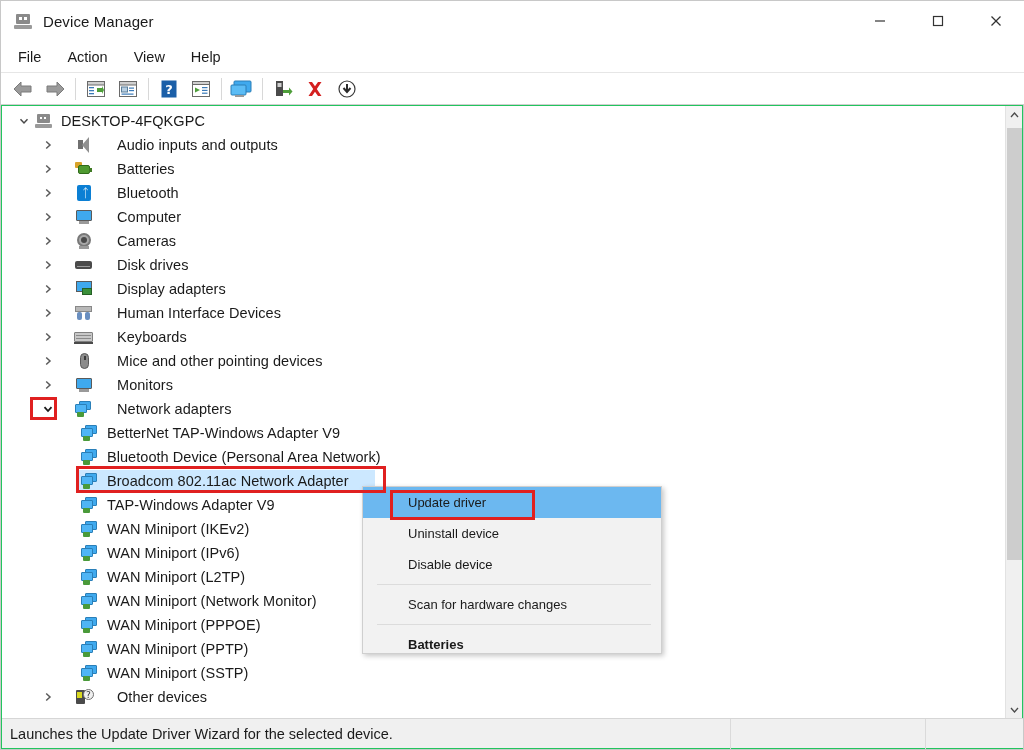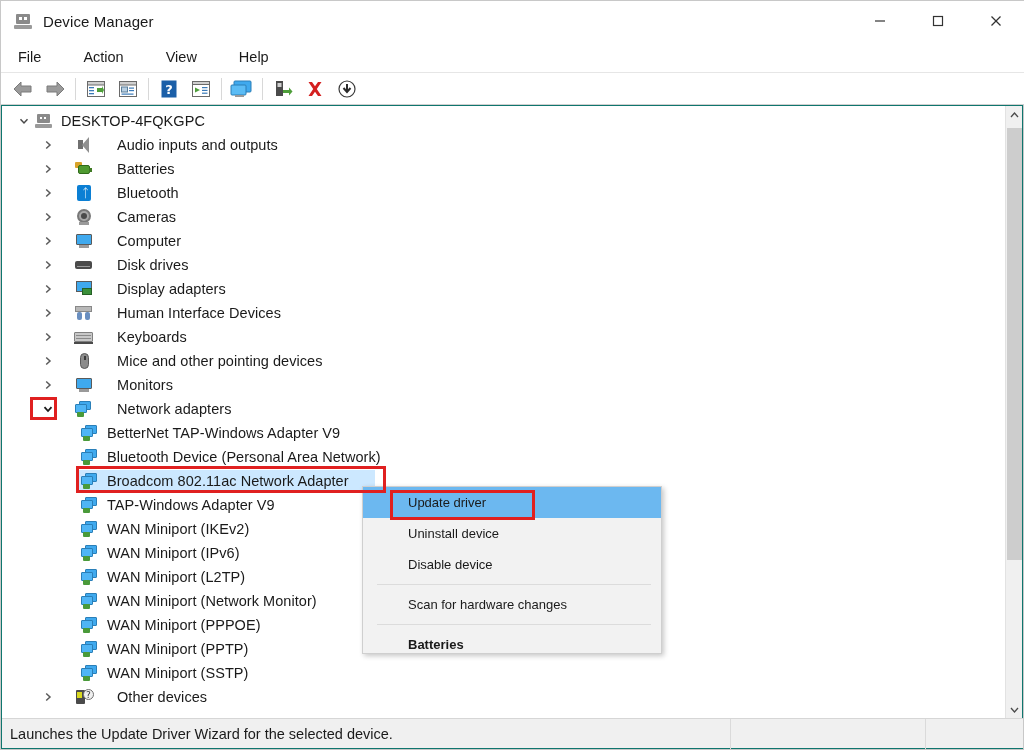--- a/index.html
+++ b/index.html
@@ -5,21 +5,21 @@
   * { box-sizing: border-box; margin: 0; padding: 0; }
   html, body {
     width: 1024px; height: 750px;
     font-family: "Liberation Sans", sans-serif;
     background: #ffffff;
     overflow: hidden;
   }
   .window {
     position: relative;
     width: 1024px; height: 750px;
-    background: #0f766e;
+    background: #22c55e;
     border: 1px solid #c8c8c8;
   }
 
   
   .titlebar {
     position: absolute; left: 0; top: 0;
     width: 1024px; height: 40px;
     background: #ffffff;
     display: flex; align-items: center;
   }
@@ -56,21 +56,20 @@
   }
   .win-btn svg { display: block; }
 
   
   .menubar {
     position: absolute; left: 0; top: 40px;
     width: 1024px; height: 32px;
     background: #ffffff;
     display: flex; align-items: center;
     border-bottom: 1px solid #e6e6e6;
-    gap: 16px;
   }
   .menu-item {
     padding: 0 13px; height: 32px; line-height: 32px;
     font-size: 14.5px; color: #1a1a1a;
   }
   .menu-item:first-child { margin-left: 4px; }
 
   
   .toolbar {
     position: absolute; left: 0; top: 72px;
@@ -413,39 +412,39 @@
           </div>
         <div class="node-label">Bluetooth</div>
       </div>
 
       <div class="node lvl1">
         <div class="chev">
             <svg width="10" height="10" viewBox="0 0 10 10">
               <path d="M3.2 1.5 L7 5 L3.2 8.5" stroke="#5a5a5a" stroke-width="1.5" fill="none"></path>
             </svg>
           </div>
+        <div class="node-icon ico-mon">
+            <div class="scr"></div>
+            <div class="st"></div>
+          </div>
+        <div class="node-label">Computer</div>
+      </div>
+
+      <div class="node lvl1">
+        <div class="chev">
+            <svg width="10" height="10" viewBox="0 0 10 10">
+              <path d="M3.2 1.5 L7 5 L3.2 8.5" stroke="#5a5a5a" stroke-width="1.5" fill="none"></path>
+            </svg>
+          </div>
         <div class="node-icon ico-cam">
             <div class="o"></div>
             <div class="i"></div>
             <div class="st"></div>
           </div>
         <div class="node-label">Cameras</div>
-      </div>
-
-      <div class="node lvl1">
-        <div class="chev">
-            <svg width="10" height="10" viewBox="0 0 10 10">
-              <path d="M3.2 1.5 L7 5 L3.2 8.5" stroke="#5a5a5a" stroke-width="1.5" fill="none"></path>
-            </svg>
-          </div>
-        <div class="node-icon ico-mon">
-            <div class="scr"></div>
-            <div class="st"></div>
-          </div>
-        <div class="node-label">Computer</div>
       </div>
 
       <div class="node lvl1">
         <div class="chev">
             <svg width="10" height="10" viewBox="0 0 10 10">
               <path d="M3.2 1.5 L7 5 L3.2 8.5" stroke="#5a5a5a" stroke-width="1.5" fill="none"></path>
             </svg>
           </div>
         <div class="node-icon ico-disk">
             <div class="b"></div>

